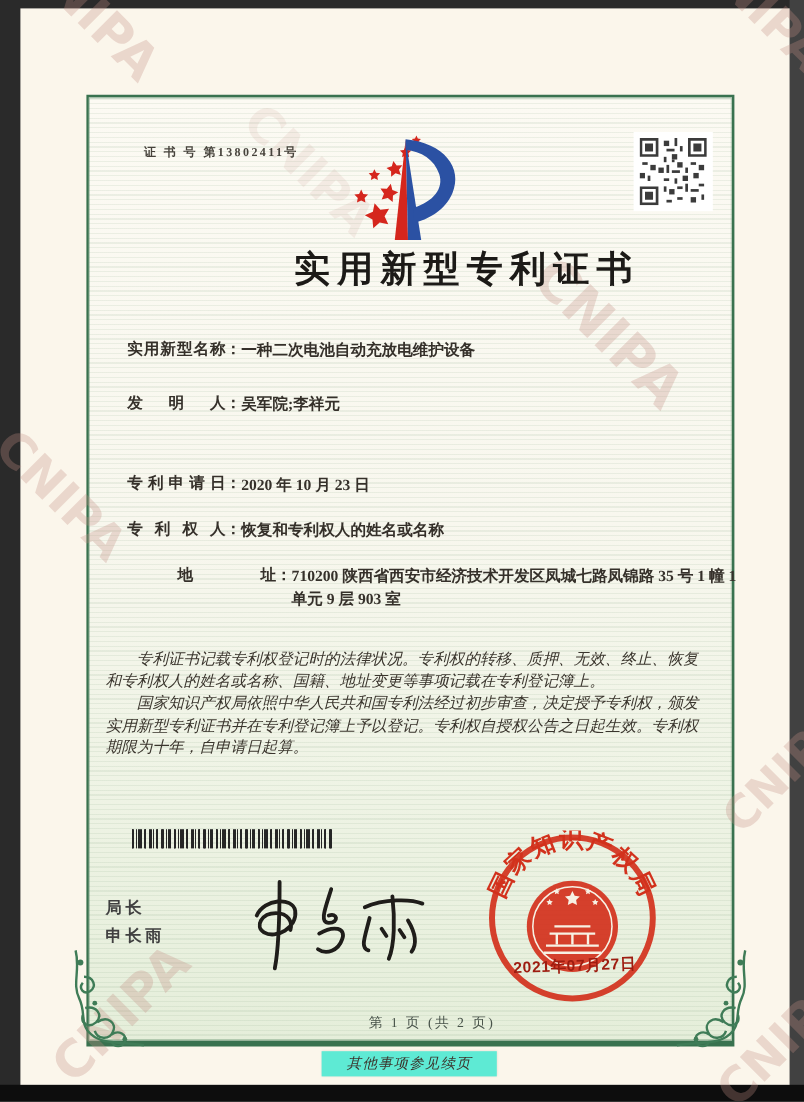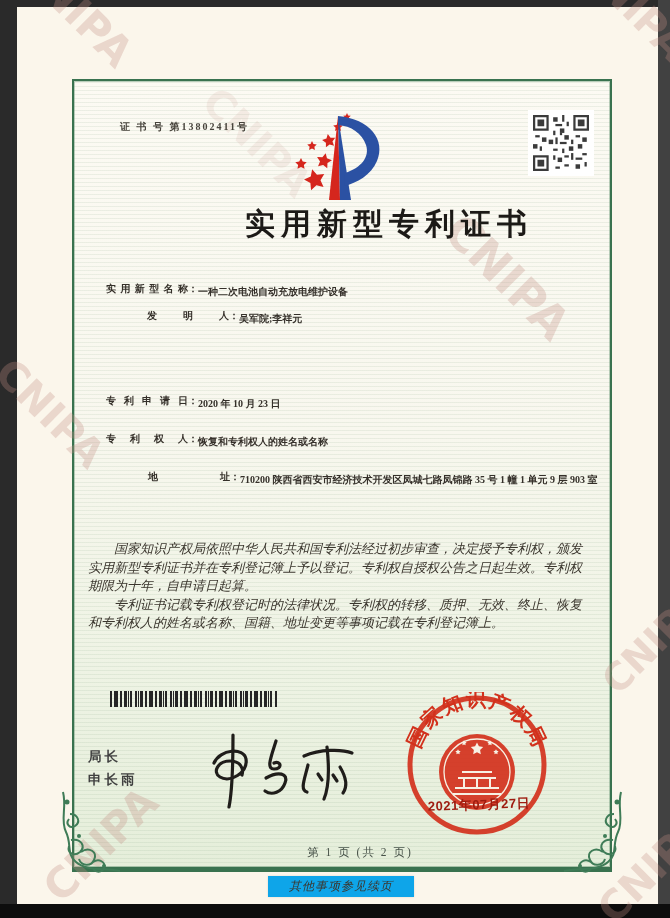--- a/index.html
+++ b/index.html
@@ -17,21 +17,21 @@
          box-shadow:inset 0 0 0 1px rgba(105,150,118,0.45);}
   .wm{position:absolute;font-family:"DejaVu Sans","Liberation Sans",sans-serif;font-weight:700;
       color:rgba(196,142,133,0.30);z-index:3;pointer-events:none;white-space:nowrap;}
   .content{position:absolute;inset:0;z-index:4;}
   .certno{position:absolute;left:103px;top:113px;font-size:10px;letter-spacing:2px;color:#47433c;font-weight:600;}
   .qrbox{position:absolute;left:511px;top:103px;width:66px;height:66px;background:#fff;
          display:flex;align-items:center;justify-content:center;}
   .logo{position:absolute;left:255px;top:99px;}
   .title{position:absolute;left:55px;top:197px;width:540px;text-align:center;font-size:30px;
          font-weight:700;letter-spacing:6px;text-indent:6px;color:#1c1a17;padding-left:44px;}
-  .row{position:absolute;left:89px;width:478px;font-size:10px;color:#35302a;}
+  .row{position:absolute;left:89px;width:478px;font-size:13px;color:#35302a;}
   .lbl{display:inline-block;width:82px;text-align:justify;text-align-last:justify;
        -moz-text-align-last:justify;font-weight:700;vertical-align:top;}
   .colon{font-weight:700;vertical-align:top;}
   .val{display:inline-block;max-width:376px;font-weight:600;vertical-align:top;line-height:19px;}
   .pair2{position:absolute;left:224px;top:0;}
   .paras{position:absolute;left:71px;top:533px;width:498px;font-size:13px;line-height:18.5px;
          color:#3a352d;font-style:italic;}
   .paras p{margin:0;text-indent:2em;}
   .barcode{position:absolute;left:93px;top:684px;width:167px;height:16px;
          background-image:
@@ -39,21 +39,21 @@
            repeating-linear-gradient(90deg,#262626 0 1px,rgba(0,0,0,0) 1px 3.5px);}
   .signoff{position:absolute;left:71px;top:738px;font-size:13.5px;letter-spacing:3px;
            color:#404040;font-weight:600;line-height:23px;}
   .signature{position:absolute;left:183px;top:718px;}
   .sealwrap{position:absolute;left:387px;top:685px;width:146px;height:146px;}
   .sealdate{position:absolute;left:387px;top:789px;width:150px;text-align:center;font-size:13px;
             font-weight:700;color:#9e1c10;letter-spacing:0.5px;transform:rotate(-2deg);
             font-family:"Liberation Sans","DejaVu Sans",sans-serif;}
   .pageinfo{position:absolute;left:73px;top:838px;width:540px;text-align:center;font-size:11.5px;
             color:#48534a;letter-spacing:2px;}
-  .contnote{position:absolute;left:251px;top:869px;width:146px;height:21px;background:#0ea5e9;
+  .contnote{position:absolute;left:251px;top:869px;width:146px;height:21px;background:#5eead4;
             text-align:center;line-height:21px;font-size:12px;font-style:italic;color:#3c362e;
             letter-spacing:1px;box-shadow:0 0 2px rgba(0,0,0,0.12);}
   .orn{position:absolute;}
 </style>
 </head>
 <body>
 
 <div class="root">
   <div class="edge-right"></div>
   <div class="edge-bottom"></div>
@@ -137,36 +137,36 @@
             <path d="M66,10 C98,13 114,34 105,55 C99,69 85,77 72,80 L73,67 C89,62 98,51 94,39 C90,27 79,20 66,19 Z"></path>
           </g>
         </svg>
       </div>
 
       <div class="title">实用新型专利证书</div>
 
       <div class="row" style="top:275px;">
         <span class="lbl">实用新型名称</span><span class="colon">：</span><span class="val">一种二次电池自动充放电维护设备</span>
       </div>
-      <div class="row" style="top:302px;margin-left:41px;">
+      <div class="row" style="top:320px;">
         <span class="lbl">发明人</span><span class="colon">：</span><span class="val">吴军院;李祥元</span>
       </div>
       <div class="row" style="top:387px;">
         <span class="lbl">专利申请日</span><span class="colon">：</span><span class="val">2020 年 10 月 23 日</span>
       </div>
       <div class="row" style="top:425px;">
         <span class="lbl">专利权人</span><span class="colon">：</span><span class="val">恢复和专利权人的姓名或名称</span>
       </div>
       <div class="row" style="top:463px;margin-left:42px;">
         <span class="lbl">地址</span><span class="colon">：</span><span class="val">710200 陕西省西安市经济技术开发区凤城七路凤锦路 35 号 1 幢 1 单元 9 层 903 室</span>
       </div>
 
       <div class="paras">
+        <p>专利证书记载专利权登记时的法律状况。专利权的转移、质押、无效、终止、恢复和专利权人的姓名或名称、国籍、地址变更等事项记载在专利登记簿上。</p>
         <p>国家知识产权局依照中华人民共和国专利法经过初步审查，决定授予专利权，颁发实用新型专利证书并在专利登记簿上予以登记。专利权自授权公告之日起生效。专利权期限为十年，自申请日起算。</p>
-        <p>专利证书记载专利权登记时的法律状况。专利权的转移、质押、无效、终止、恢复和专利权人的姓名或名称、国籍、地址变更等事项记载在专利登记簿上。</p>
       </div>
 
       <div class="barcode"></div>
 
       <div class="signoff">
         <div>局长</div>
         <div>申长雨</div>
       </div>
 
       <div class="signature">

